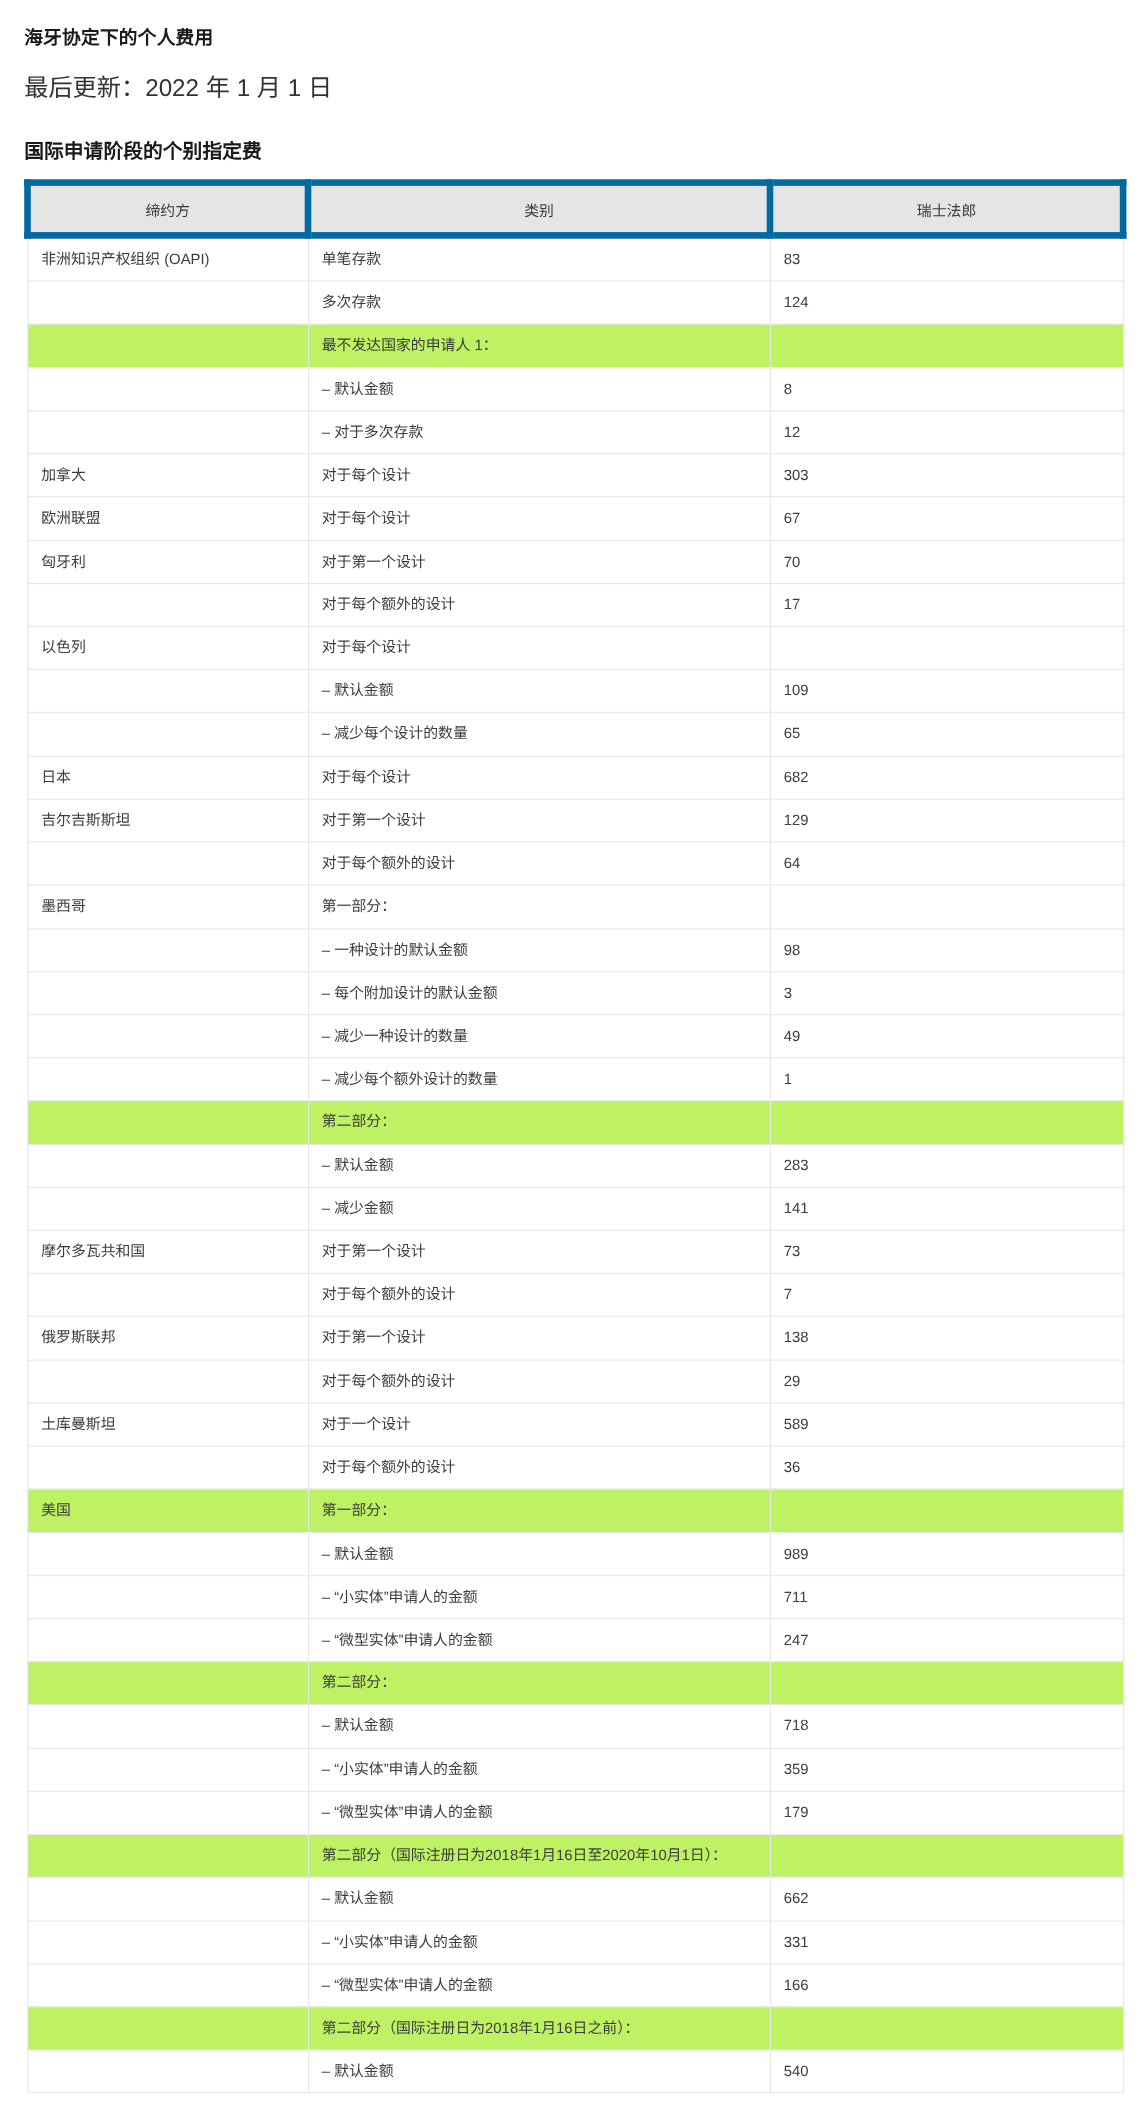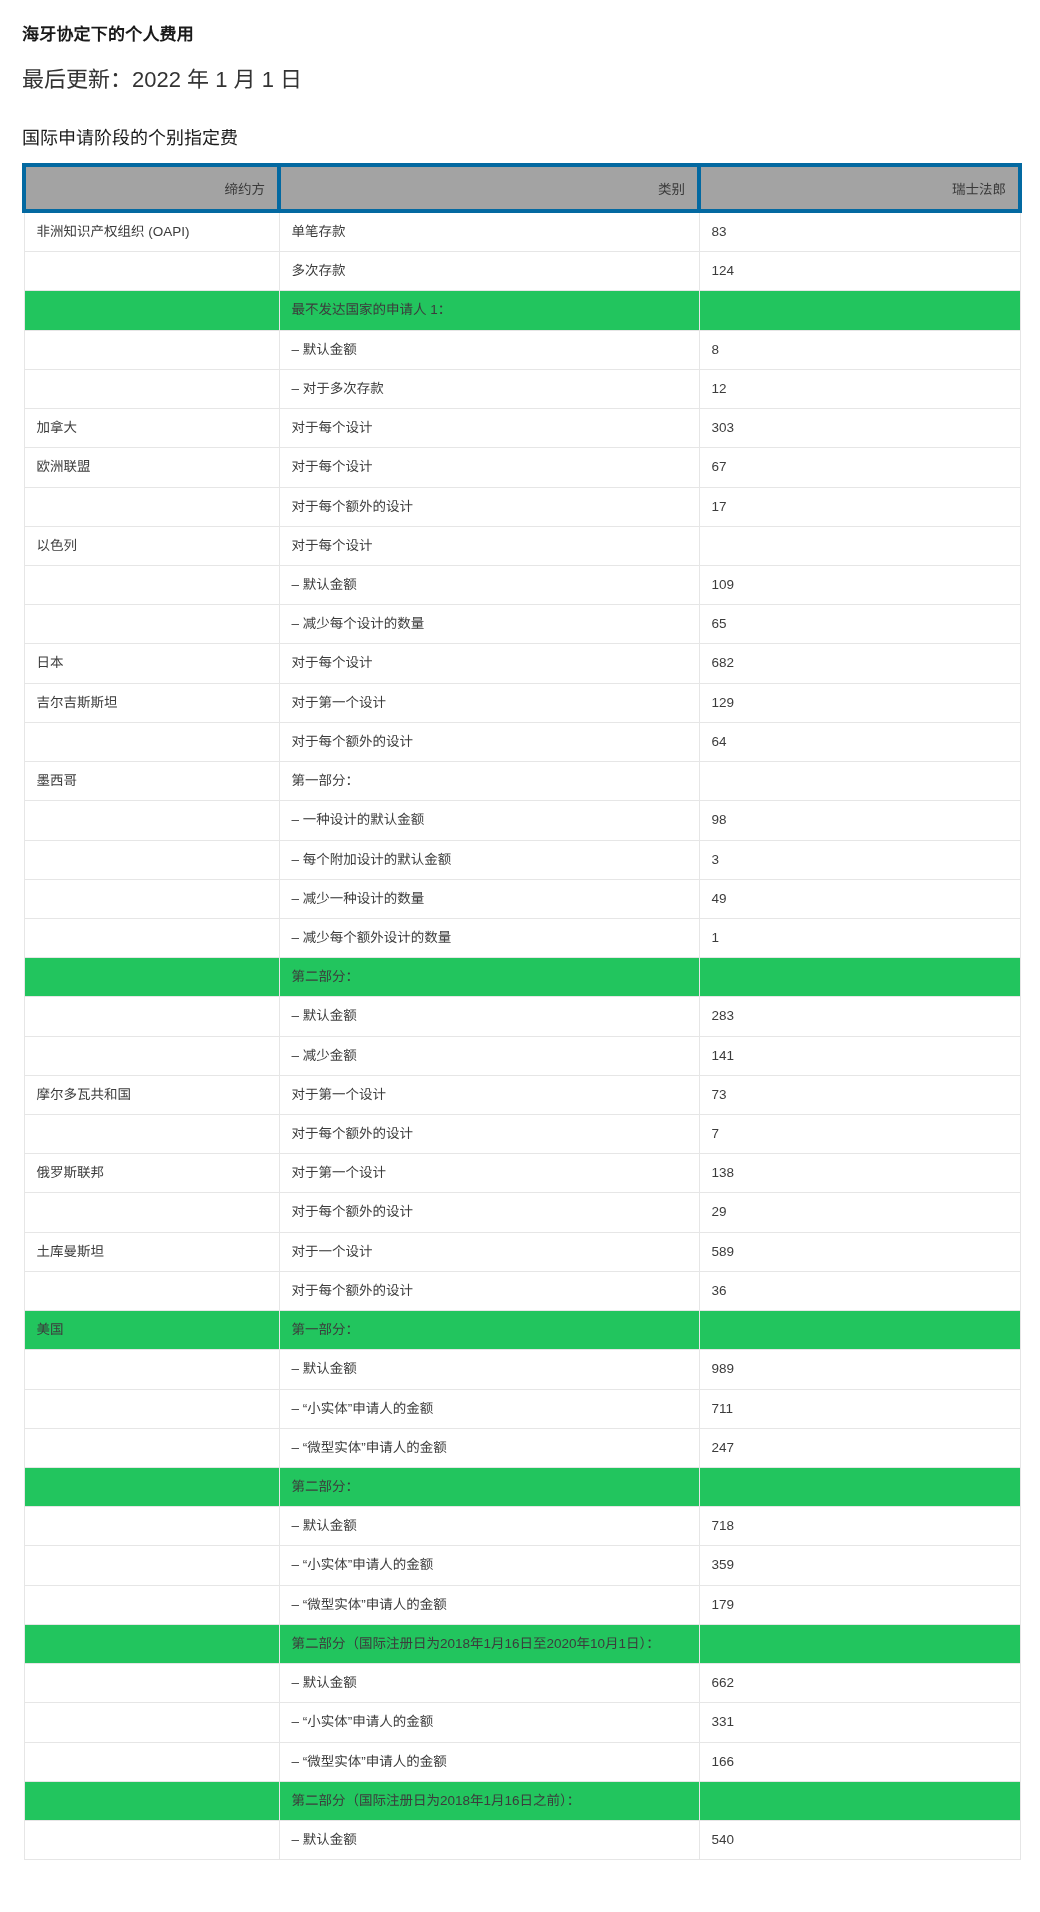--- a/index.html
+++ b/index.html
@@ -27,56 +27,56 @@
     letter-spacing: 0.2px;
   }
   .doc-updated {
     font-size: 22px;
     color: #333333;
     margin: 16px 0 0 0;
     font-weight: normal;
   }
   .section-title {
     font-size: 18px;
-    font-weight: normal;
+    font-weight: bold;
     color: #1a1a1a;
     margin: 30px 0 0 0;
   }
   table.fee-table {
     width: 100%;
     border-collapse: collapse;
     margin-top: 14px;
     table-layout: fixed;
   }
   table.fee-table col.c-party { width: 255px; }
   table.fee-table col.c-cat { width: 420px; }
   table.fee-table col.c-amt { width: 321px; }
 
   table.fee-table th {
-    background: #a3a3a3;
-    border: 4px solid #0369a1;
+    background: #e5e5e5;
+    border: 6px solid #0369a1;
     font-size: 13.5px;
     font-weight: normal;
     color: #3a3a3a;
-    text-align: right;
+    text-align: center;
     padding: 11px 12px;
     height: 16px;
   }
   table.fee-table td {
     border: 1px solid #e6e6e6;
     font-size: 13.5px;
     color: #3c3c3c;
     padding: 10px 12px;
     vertical-align: middle;
     line-height: 1.35;
     background: #ffffff;
     height: 17px;
   }
   table.fee-table tr.shaded td {
-    background: #22c55e;
+    background: #bef264;
   }
   table.fee-table td.amount {
     color: #3c3c3c;
   }
   td.indent { padding-left: 22px; }
 </style>
 </head>
 <body>
 
 <div class="page">
@@ -130,20 +130,25 @@
           <td>加拿大</td>
           <td>对于每个设计</td>
           <td class="amount">303</td>
         </tr>
         <tr>
           <td>欧洲联盟</td>
           <td>对于每个设计</td>
           <td class="amount">67</td>
         </tr>
         <tr>
+          <td>匈牙利</td>
+          <td>对于第一个设计</td>
+          <td class="amount">70</td>
+        </tr>
+        <tr>
           <td></td>
           <td>对于每个额外的设计</td>
           <td class="amount">17</td>
         </tr>
         <tr>
           <td>以色列</td>
           <td>对于每个设计</td>
           <td class="amount"></td>
         </tr>
         <tr>

